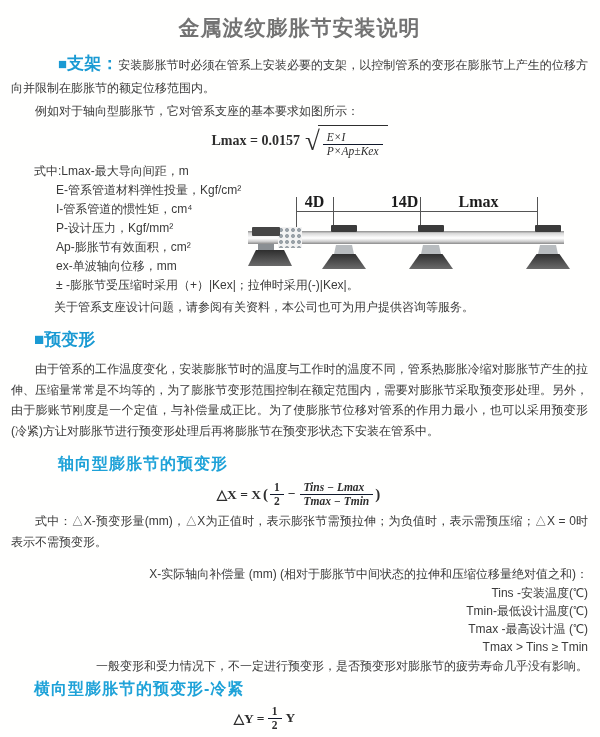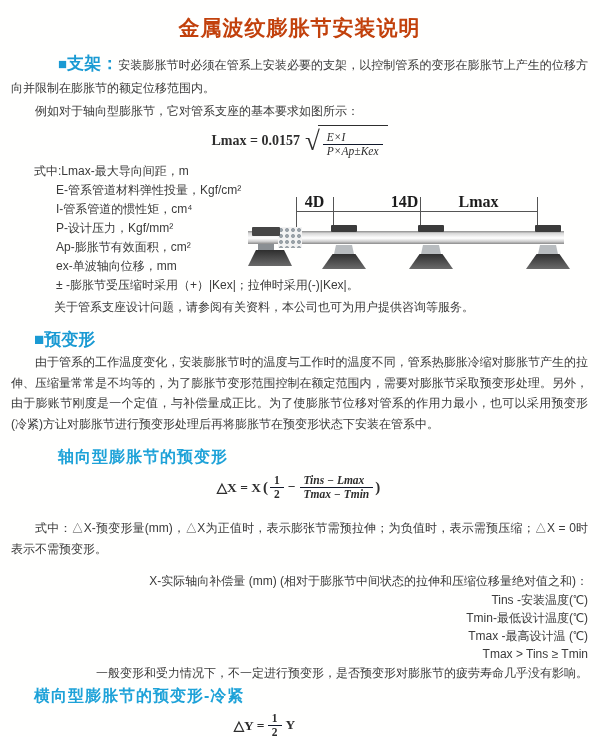--- a/index.html
+++ b/index.html
@@ -1,20 +1,20 @@
 <!DOCTYPE html>
 <html><head>
 <meta charset="utf-8">
 <style>
   html,body{margin:0;padding:0;background:#fffffe;}
   body{width:600px;height:737px;font-family:"Liberation Sans",sans-serif;color:#3a3a3a;overflow:hidden;}
   .page{position:relative;width:600px;height:737px;background:#fffffe;}
   .content{padding:0 12px 0 11px;}
 
-  .title{margin:0;padding-top:13px;text-align:center;font-size:21px;line-height:30px;font-weight:bold;color:#c2410c;letter-spacing:1px;}
+  .title{margin:0;padding-top:13px;text-align:center;font-size:21px;line-height:30px;font-weight:bold;color:#737373;letter-spacing:1px;}
 
   .para{margin:0;font-size:12px;line-height:23px;text-align:justify;}
   .p-intro{margin-top:9px;text-indent:47px;}
   .sec-label{color:#1a9ad3;font-size:17px;font-weight:600;}
   .sec-bullet{color:#1a9ad3;font-size:15px;}
   .p-example{text-indent:24px;}
 
   
   .formula{display:flex;justify-content:center;align-items:center;font-family:"Liberation Serif",serif;color:#2e2e2e;}
   .f1{margin:2px 0 0;height:32px;}
@@ -33,24 +33,24 @@
   .f3 .rhs{margin-left:4px;}
   .f2 .frac,.f3 .frac{font-weight:bold;}
 
   
   .defs{margin-top:5px;font-size:12px;line-height:19px;}
   .defs .d0{padding-left:23px;}
   .defs .di{padding-left:45px;}
   .note{margin-top:2px;font-size:12px;line-height:20px;padding-left:43px;}
 
   .sec-head{margin:5px 0 0;font-size:17px;line-height:22px;font-weight:600;color:#1a9ad3;padding-left:23px;}
-  .p-body2{margin-top:1px;font-size:12px;line-height:20.5px;text-indent:24px;text-align:justify;}
+  .p-body2{margin-top:8px;font-size:12px;line-height:20.5px;text-indent:24px;text-align:justify;}
   .sub-head{margin:2px 0 0;font-size:16px;line-height:22px;font-weight:600;color:#1ea2d8;padding-left:47px;letter-spacing:1px;}
   .sub-head2{margin:2px 0 0;padding-left:23px;}
-  .p-shizhong{margin-top:16px;font-size:12px;line-height:20.5px;text-indent:24px;text-align:justify;}
+  .p-shizhong{margin-top:2px;font-size:12px;line-height:20.5px;text-indent:24px;text-align:justify;}
   .defs2{font-size:12px;text-align:right;}
   .defs2 .dx{padding-left:42px;line-height:20px;}
   .defs2 .dt{padding-left:42px;line-height:18px;}
   .defs2 .dp{padding-left:42px;line-height:20px;}
 
   
   .diagram{position:absolute;left:248px;top:194px;width:318px;height:92px;}
   .dim-line{position:absolute;left:48px;top:17px;width:241px;border-top:1px solid #555;}
   .tick{position:absolute;top:3px;height:31px;border-left:1px solid #555;}
   .t1{left:48px}.t2{left:85px}.t3{left:172px}.t4{left:289px}

